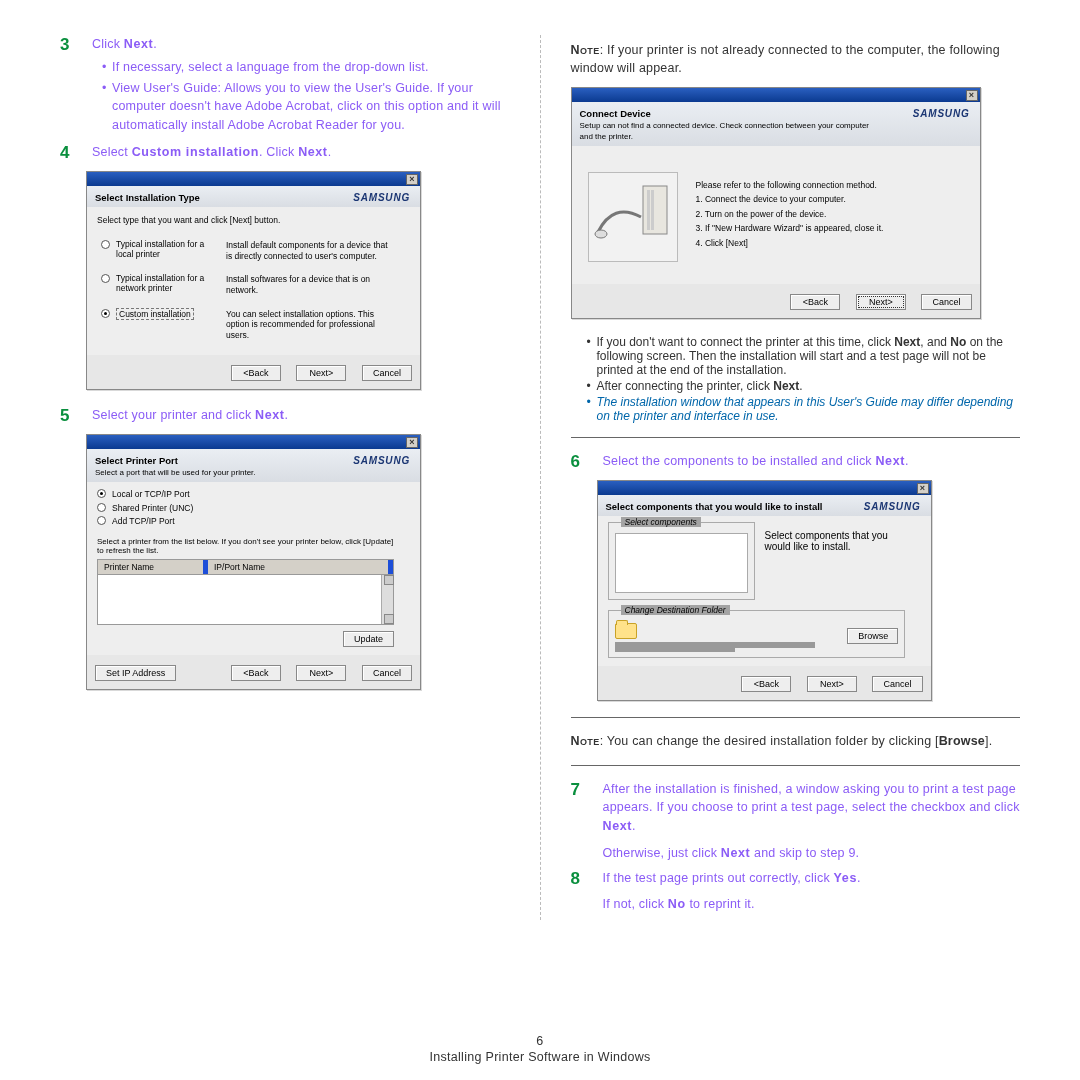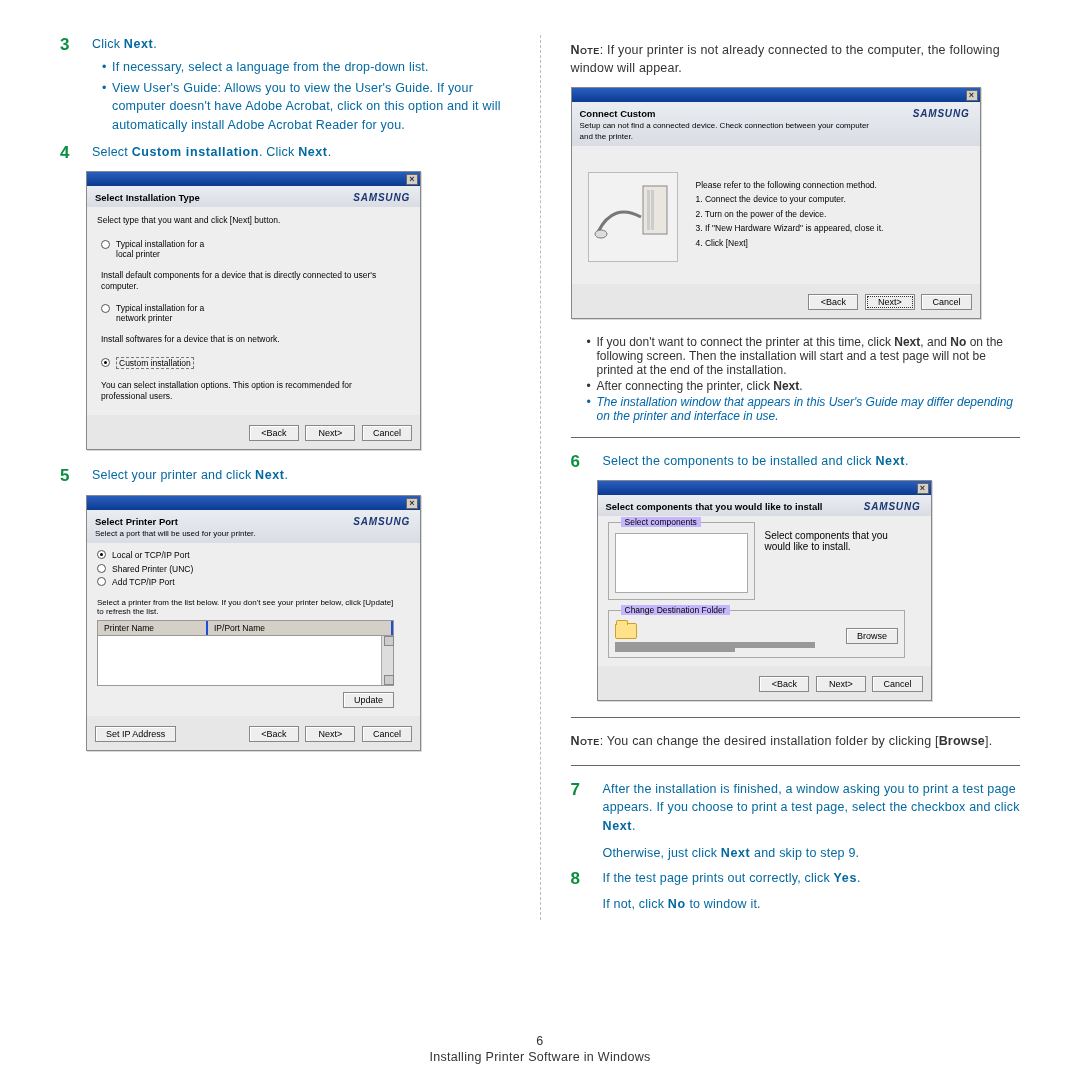--- a/index.html
+++ b/index.html
@@ -36,21 +36,21 @@
     font-size: 17px;
     font-weight: bold;
     width: 16px;
     flex-shrink: 0;
     line-height: 1.2;
   }
   .stepbody {
     flex: 1;
     font-size: 12.5px;
     line-height: 1.5;
-    color: #0369a1;
+    color: #8b5cf6;
     letter-spacing: 0.2px;
   }
   .stepbody b { font-weight: bold; letter-spacing: 0.6px; }
   .bulleted {
     margin: 4px 0 0 0;
     padding-left: 10px;
   }
   .bulleted li {
     list-style: none;
     position: relative;
@@ -147,21 +147,20 @@
   }
   .winbody {
     padding: 6px 26px 8px 10px;
     background: #eeeeee;
   }
   .row {
     display: flex;
     gap: 10px;
     align-items: flex-start;
     padding: 6px 4px;
-    flex-direction: column;
   }
   .radio {
     display: flex;
     gap: 6px;
     align-items: flex-start;
     font-size: 8.5px;
     width: 115px;
     flex-shrink: 0;
   }
   .radio .dot {
@@ -182,32 +181,32 @@
     background: #e7e7e7;
   }
   .btn {
     display: inline-block;
     min-width: 50px;
     border: 1px solid #888;
     padding: 2px 10px;
     background: #eee;
     font-size: 9px;
     text-align: center;
-    margin-left: 4px;
+    margin-left: 13px;
     box-shadow: 1px 1px 0 #fff inset;
   }
   .tablehead {
     display: flex;
     background: #d4d0c8;
     border: 1px solid #999;
     font-size: 8.5px;
   }
   .tablehead div {
     padding: 2px 6px;
-    border-right: 2px solid #1d4ed8;
+    border-right: 5px solid #1d4ed8;
   }
   .listbox {
     border: 1px solid #999;
     border-top: none;
     height: 50px;
     background: #fff;
     position: relative;
   }
   .scroll {
     position: absolute; right: 0; top: 0; bottom: 0; width: 12px; background: #ddd; border-left: 1px solid #aaa;
@@ -219,24 +218,25 @@
   .scroll::after { bottom: 0; }
   .fieldbox {
     border: 1px solid #aaa;
     background: #fff;
     min-height: 70px;
     position: relative;
   }
   .grouplabel {
     position: relative;
     top: -6px; left: 6px;
-    background: #c4b5fd;
+    background: #a3a3a3;
     padding: 0 4px;
     font-size: 8.5px;
     display: inline-block;
+    font-style: italic;
   }
   .folder {
     display: inline-block;
     width: 22px; height: 16px;
     background: #ffe28a;
     border: 1px solid #c9a227;
     border-radius: 2px;
     position: relative;
     margin-right: 8px;
     vertical-align: middle;
@@ -391,21 +391,21 @@
 
     <div class="note">
       <span class="sc"><b>Note</b></span><span>: If your printer is not already connected to the computer, the following window will appear.</span>
     </div>
 
     <div class="win" style="width:410px; margin-left:0;">
       <div class="titlebar">
         <div class="closebox">×</div>
       </div>
       <div class="winhdr">
-        <span>Connect Custom</span>
+        <span>Connect Device</span>
         <span class="sub" style="width:290px">Setup can not find a connected device. Check connection between your computer and the printer.</span>
         <span class="samsung">SAMSUNG</span>
       </div>
       <div class="winbody">
         <div style="display:flex; gap:18px; align-items:flex-start; padding:20px 6px 14px 6px;">
           <div class="connect-illus">
             <svg width="80" height="70" viewBox="0 0 80 70">
               <rect x="50" y="4" width="24" height="48" fill="#e8e6df" stroke="#888"></rect>
               <rect x="54" y="8" width="3" height="40" fill="#ccc"></rect>
               <rect x="58" y="8" width="3" height="40" fill="#ccc"></rect>
@@ -491,21 +491,21 @@
       <div class="stepbody">
         <span>After the installation is finished, a window asking you to print a test page appears. If you choose to print a test page, select the checkbox and click </span><b>Next</b><span>.</span>
         <div style="margin-top:8px;"><span>Otherwise, just click </span><b>Next</b><span> and skip to step 9.</span></div>
       </div>
     </div>
 
     <div class="step">
       <div class="stepnum">8</div>
       <div class="stepbody">
         <span>If the test page prints out correctly, click </span><b>Yes</b><span>.</span>
-        <div style="margin-top:8px;"><span>If not, click </span><b>No</b><span> to window it.</span></div>
+        <div style="margin-top:8px;"><span>If not, click </span><b>No</b><span> to reprint it.</span></div>
       </div>
     </div>
 
   </div>
 </div>
 
 <div class="footer">
   <span class="pn">6</span>
   <span>Installing Printer Software in Windows</span>
 </div>

